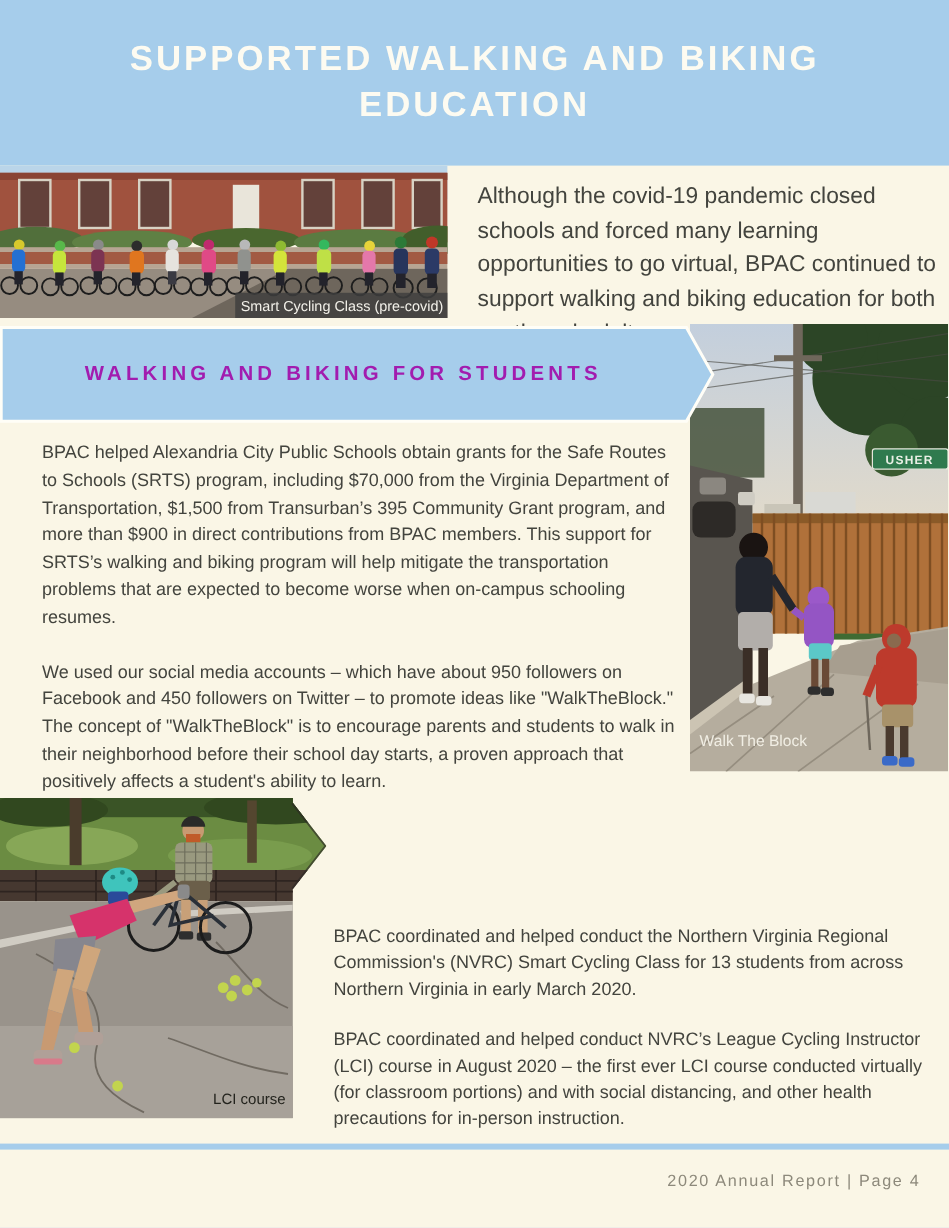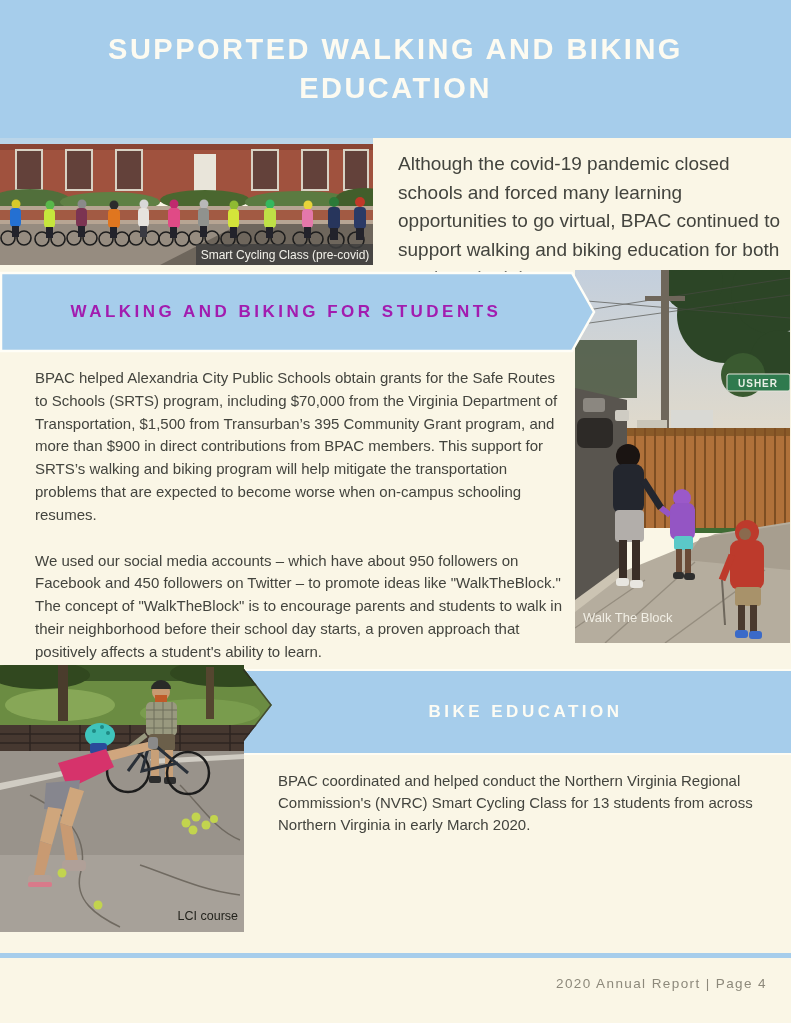--- a/index.html
+++ b/index.html
@@ -304,23 +304,20 @@
   <svg class="ribbon" viewBox="0 0 600 84">
     <polygon points="1,3 572,3 594,42 572,81 1,81" fill="#a6cdeb" stroke="#fffef7" stroke-width="2.5"></polygon>
   </svg>
   <div class="ribbon-label">WALKING AND BIKING FOR STUDENTS</div>
 
   <div class="body-copy">
     <p>BPAC helped Alexandria City Public Schools obtain grants for the Safe Routes to Schools (SRTS) program, including $70,000 from the Virginia Department of Transportation, $1,500 from Transurban’s 395 Community Grant program, and more than $900 in direct contributions from BPAC members. This support for SRTS’s walking and biking program will help mitigate the transportation problems that are expected to become worse when on-campus schooling resumes.</p>
     <p>We used our social media accounts – which have about 950 followers on Facebook and 450 followers on Twitter – to promote ideas like "WalkTheBlock." The concept of "WalkTheBlock" is to encourage parents and students to walk in their neighborhood before their school day starts, a proven approach that positively affects a student's ability to learn.</p>
   </div>
 
-  <div class="bike-banner">
-    <span>BIKE EDUCATION</span>
-  </div>
 
   <div class="photo" style="top:665px;left:0;z-index:3;">
     <svg width="275" height="267" viewBox="0 0 275 267">
       <defs>
         <clipPath id="lciClip">
           <polygon points="0,0 244,0 244,4 272,40 244,76 244,267 0,267"></polygon>
         </clipPath>
       </defs>
       <g clip-path="url(#lciClip)">
         <rect x="0" y="0" width="275" height="64" fill="#6b8c42"></rect>
@@ -404,18 +401,19 @@
             <circle cx="98" cy="240" r="4.5"></circle>
         </g>
         <polyline points="244,4 272,40 244,76" fill="none" stroke="#2e2a26" stroke-width="3" opacity="0.65"></polyline>
       </g>
       <text x="238" y="255" text-anchor="end" font-size="12.5" fill="#23231d" class="cap-sans">LCI course</text>
     </svg>
   </div>
 
   <div class="bike-copy">
     <p>BPAC coordinated and helped conduct the Northern Virginia Regional Commission's (NVRC) Smart Cycling Class for 13 students from across Northern Virginia in early March 2020.</p>
+    <p>BPAC coordinated and helped conduct NVRC’s League Cycling Instructor (LCI) course in August 2020 – the first ever LCI course conducted virtually (for classroom portions) and with social distancing, and other health precautions for in-person instruction.</p>
   </div>
 
   <div class="footer-rule"></div>
   <div class="footer-right">2020 Annual Report | Page 4</div>
 
 </div>
 
 </body></html>

